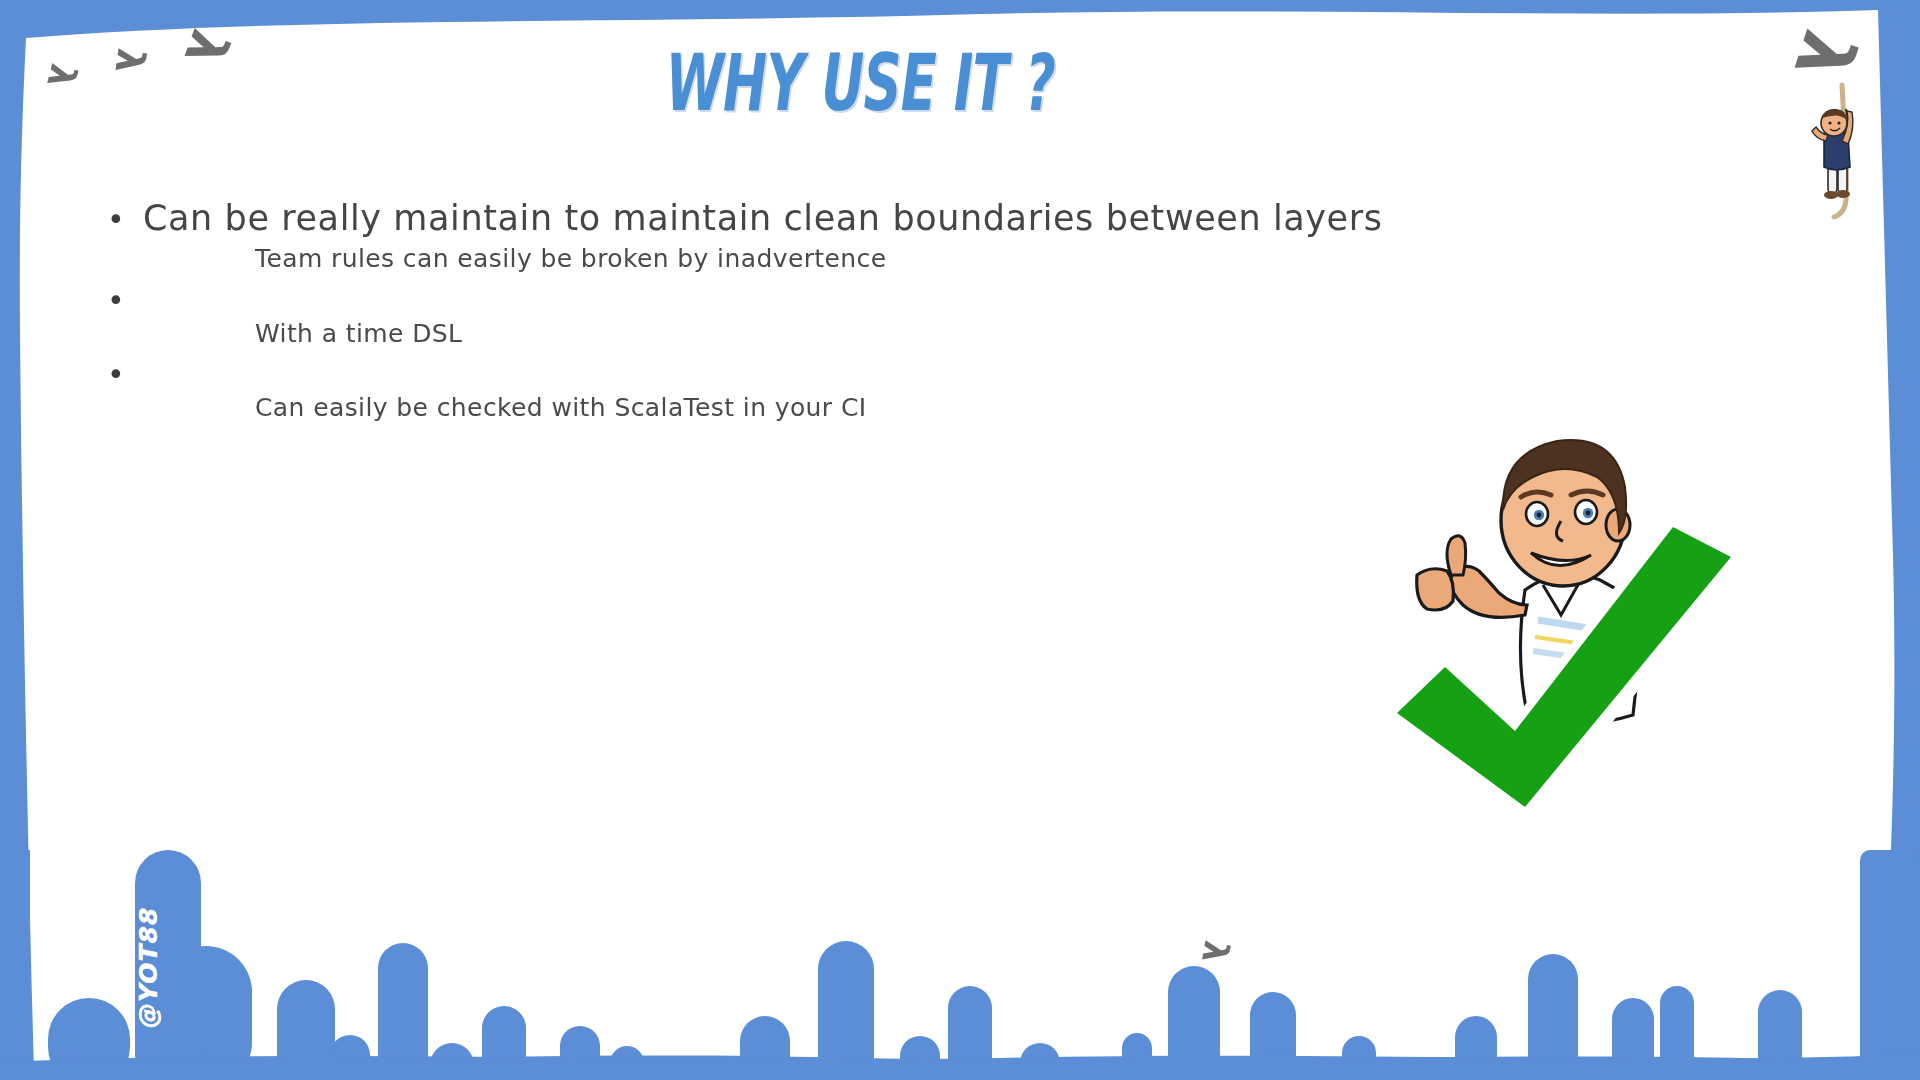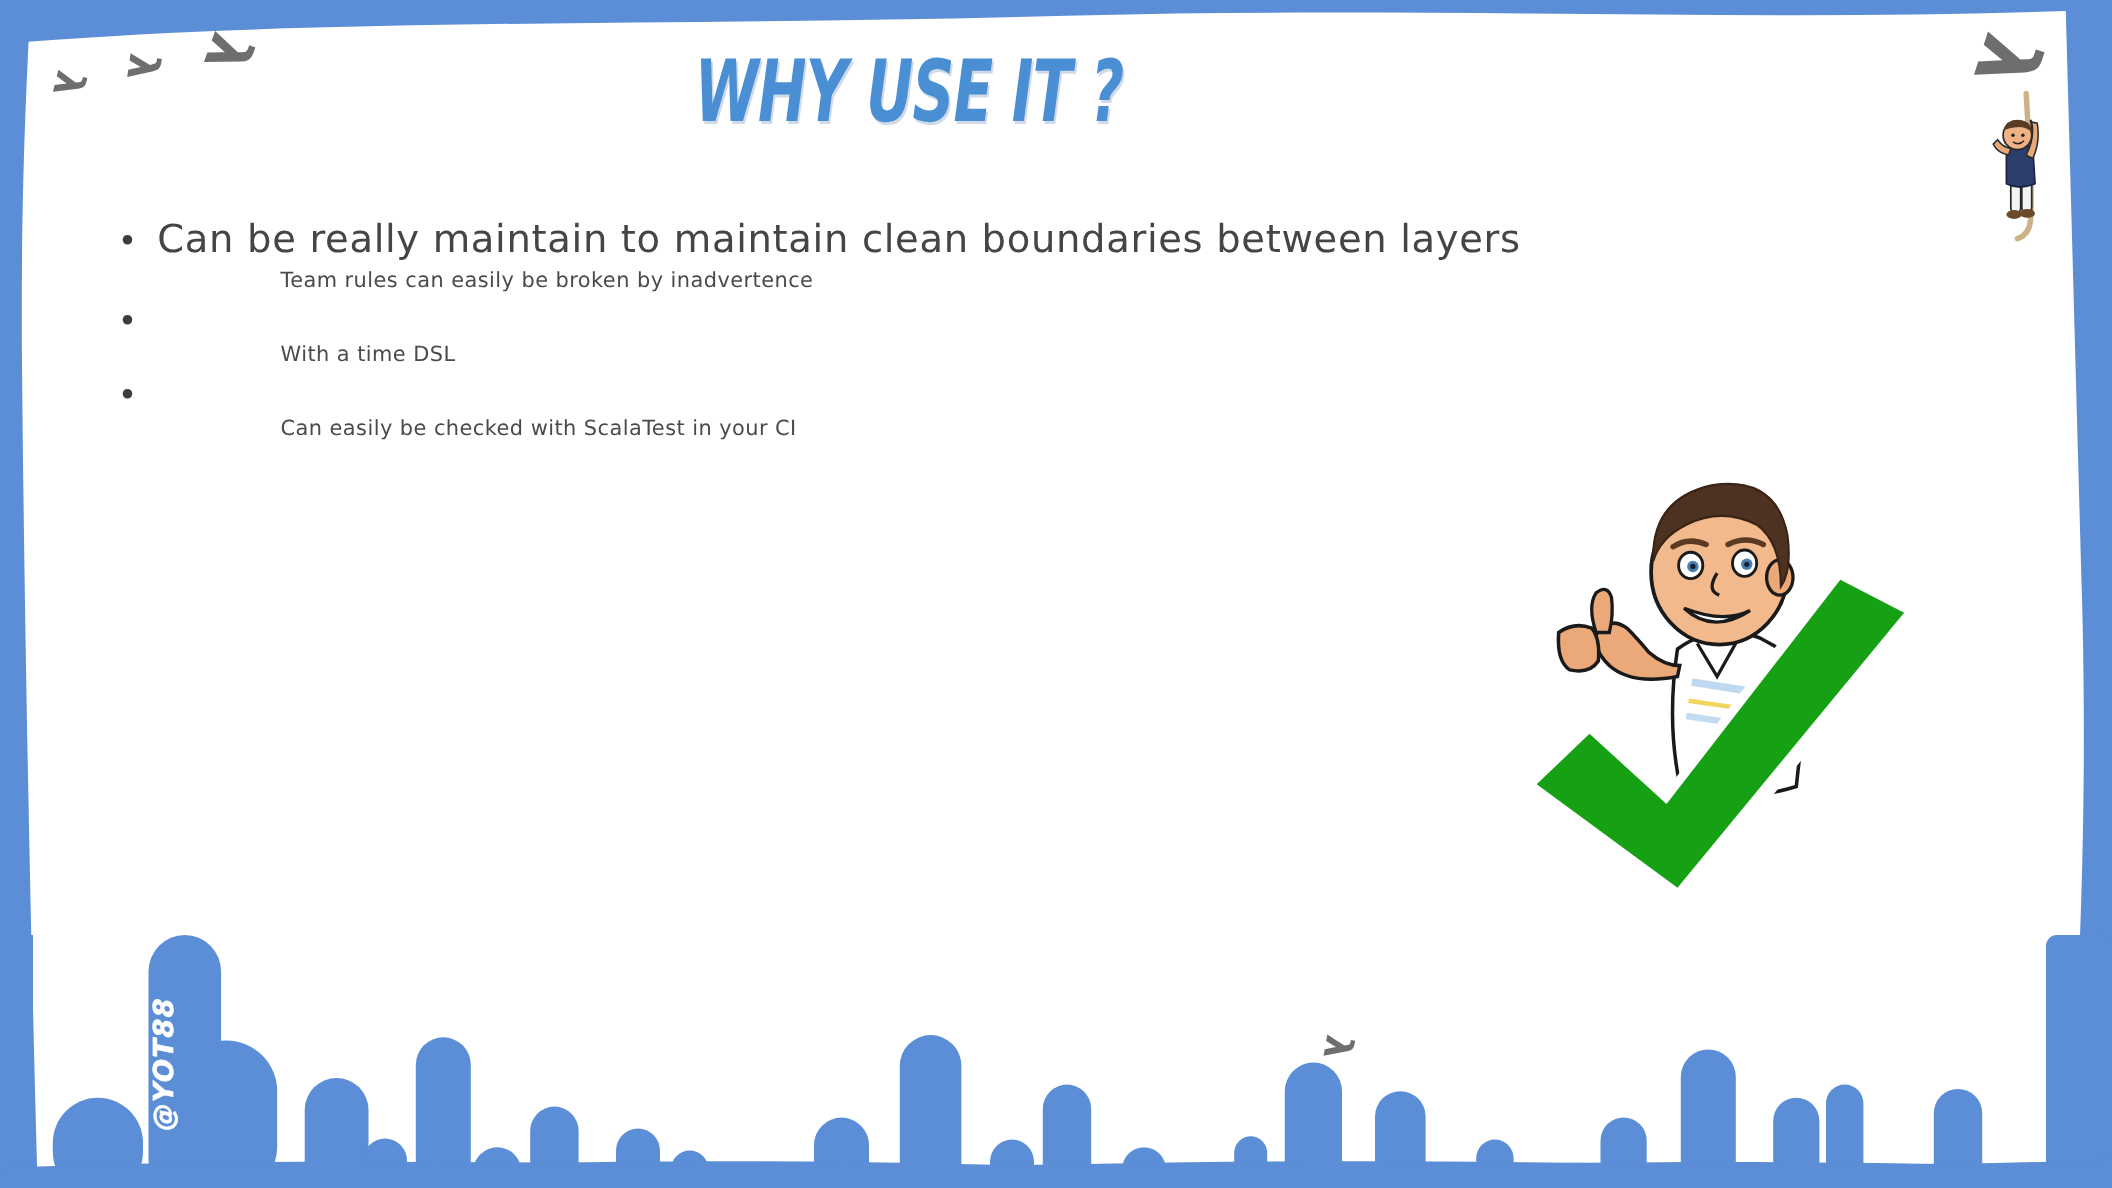--- a/index.html
+++ b/index.html
@@ -30,20 +30,21 @@
   }
 
   
   #title-wrap {
     position: absolute;
     left: 0; top: 38px;
     width: 1652px;
     text-align: center;
     z-index: 6;
     pointer-events: none;
+    padding-left: 34px;
   }
   #title {
     display: inline-block;
     font-family: "DejaVu Sans", sans-serif;
     font-size: 66px;
     font-weight: bold;
     font-style: italic;
     letter-spacing: -1px;
     color: #4a8fd4;
     transform: scaleX(0.80) scaleY(1.18);
@@ -82,21 +83,21 @@
     letter-spacing: 0.6px;
     white-space: nowrap;
     line-height: 1.32;
   }
   .sub-row {
     margin: 2px 0 10px 0;
     padding-left: 160px;
   }
   .sub-text {
     font-family: "DejaVu Sans", sans-serif;
-    font-size: 19px;
+    font-size: 25px;
     color: #4a4a4a;
     letter-spacing: 0.4px;
     white-space: nowrap;
     line-height: 1.3;
   }
 
   
   .lambda-bird {
     position: absolute;
     color: #6e6e6e;

